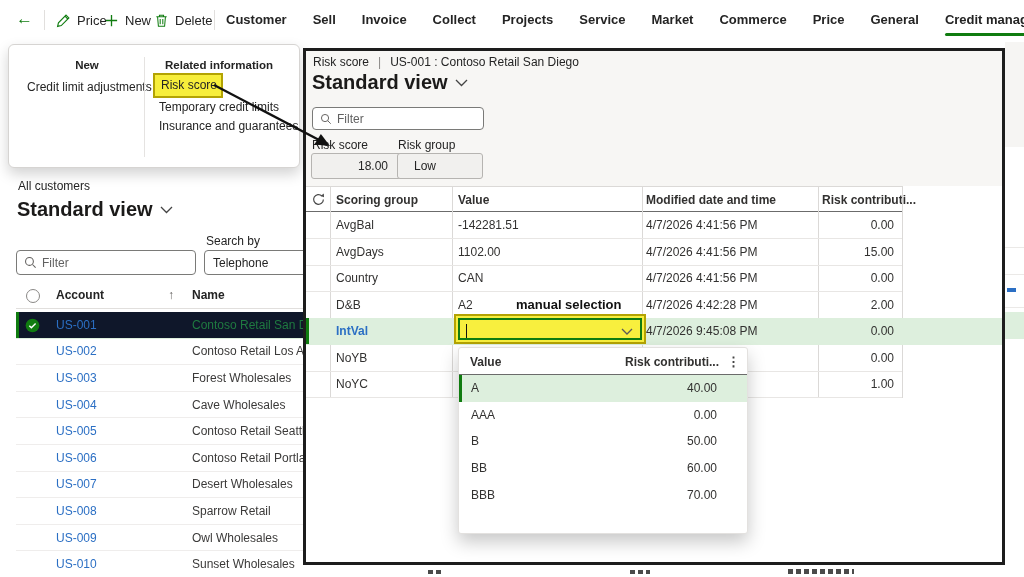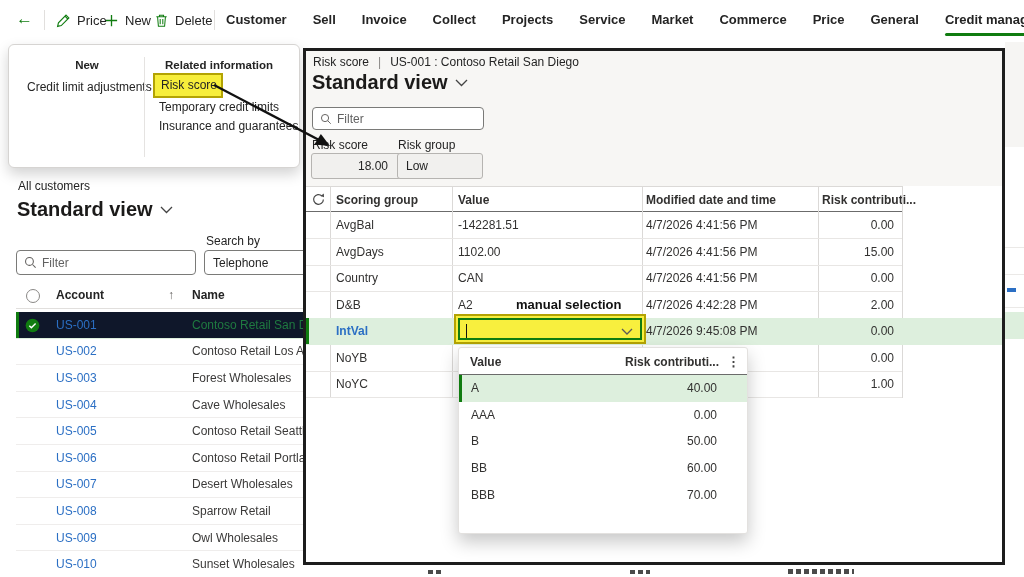--- a/index.html
+++ b/index.html
@@ -287,21 +287,21 @@
           </svg>
         </span>
       <input type="text" placeholder="Filter" style="">
     </div>
 
     <div class="lbl" style="left:6px; top:87px">Risk score</div>
     <div class="lbl" style="left:92px; top:87px">Risk group</div>
     <div class="ov-field-box" style="left:5px; top:102px; width:96px; justify-content:flex-end; padding-right:18px">
       <span>18.00</span>
     </div>
-    <div class="ov-field-box" style="left:91px; top:102px; width:86px; padding-left:8px">
+    <div class="ov-field-box" style="left:91px; top:102px; width:86px; padding-left:16px">
       <span>Low</span>
     </div>
 
     <div class="og-header">
       <span class="abs" style="left:5px; top:5px">
         <svg width="15" height="15" viewBox="0 0 16 16">
             <path d="M13.2 8a5.2 5.2 0 1 1-1.6-3.8" fill="none" stroke="#4a4a4a" stroke-width="1.3"></path>
             <polygon points="13.6,1.6 13.9,5.6 10.2,4.3" fill="#4a4a4a"></polygon>
           </svg>
       </span>

